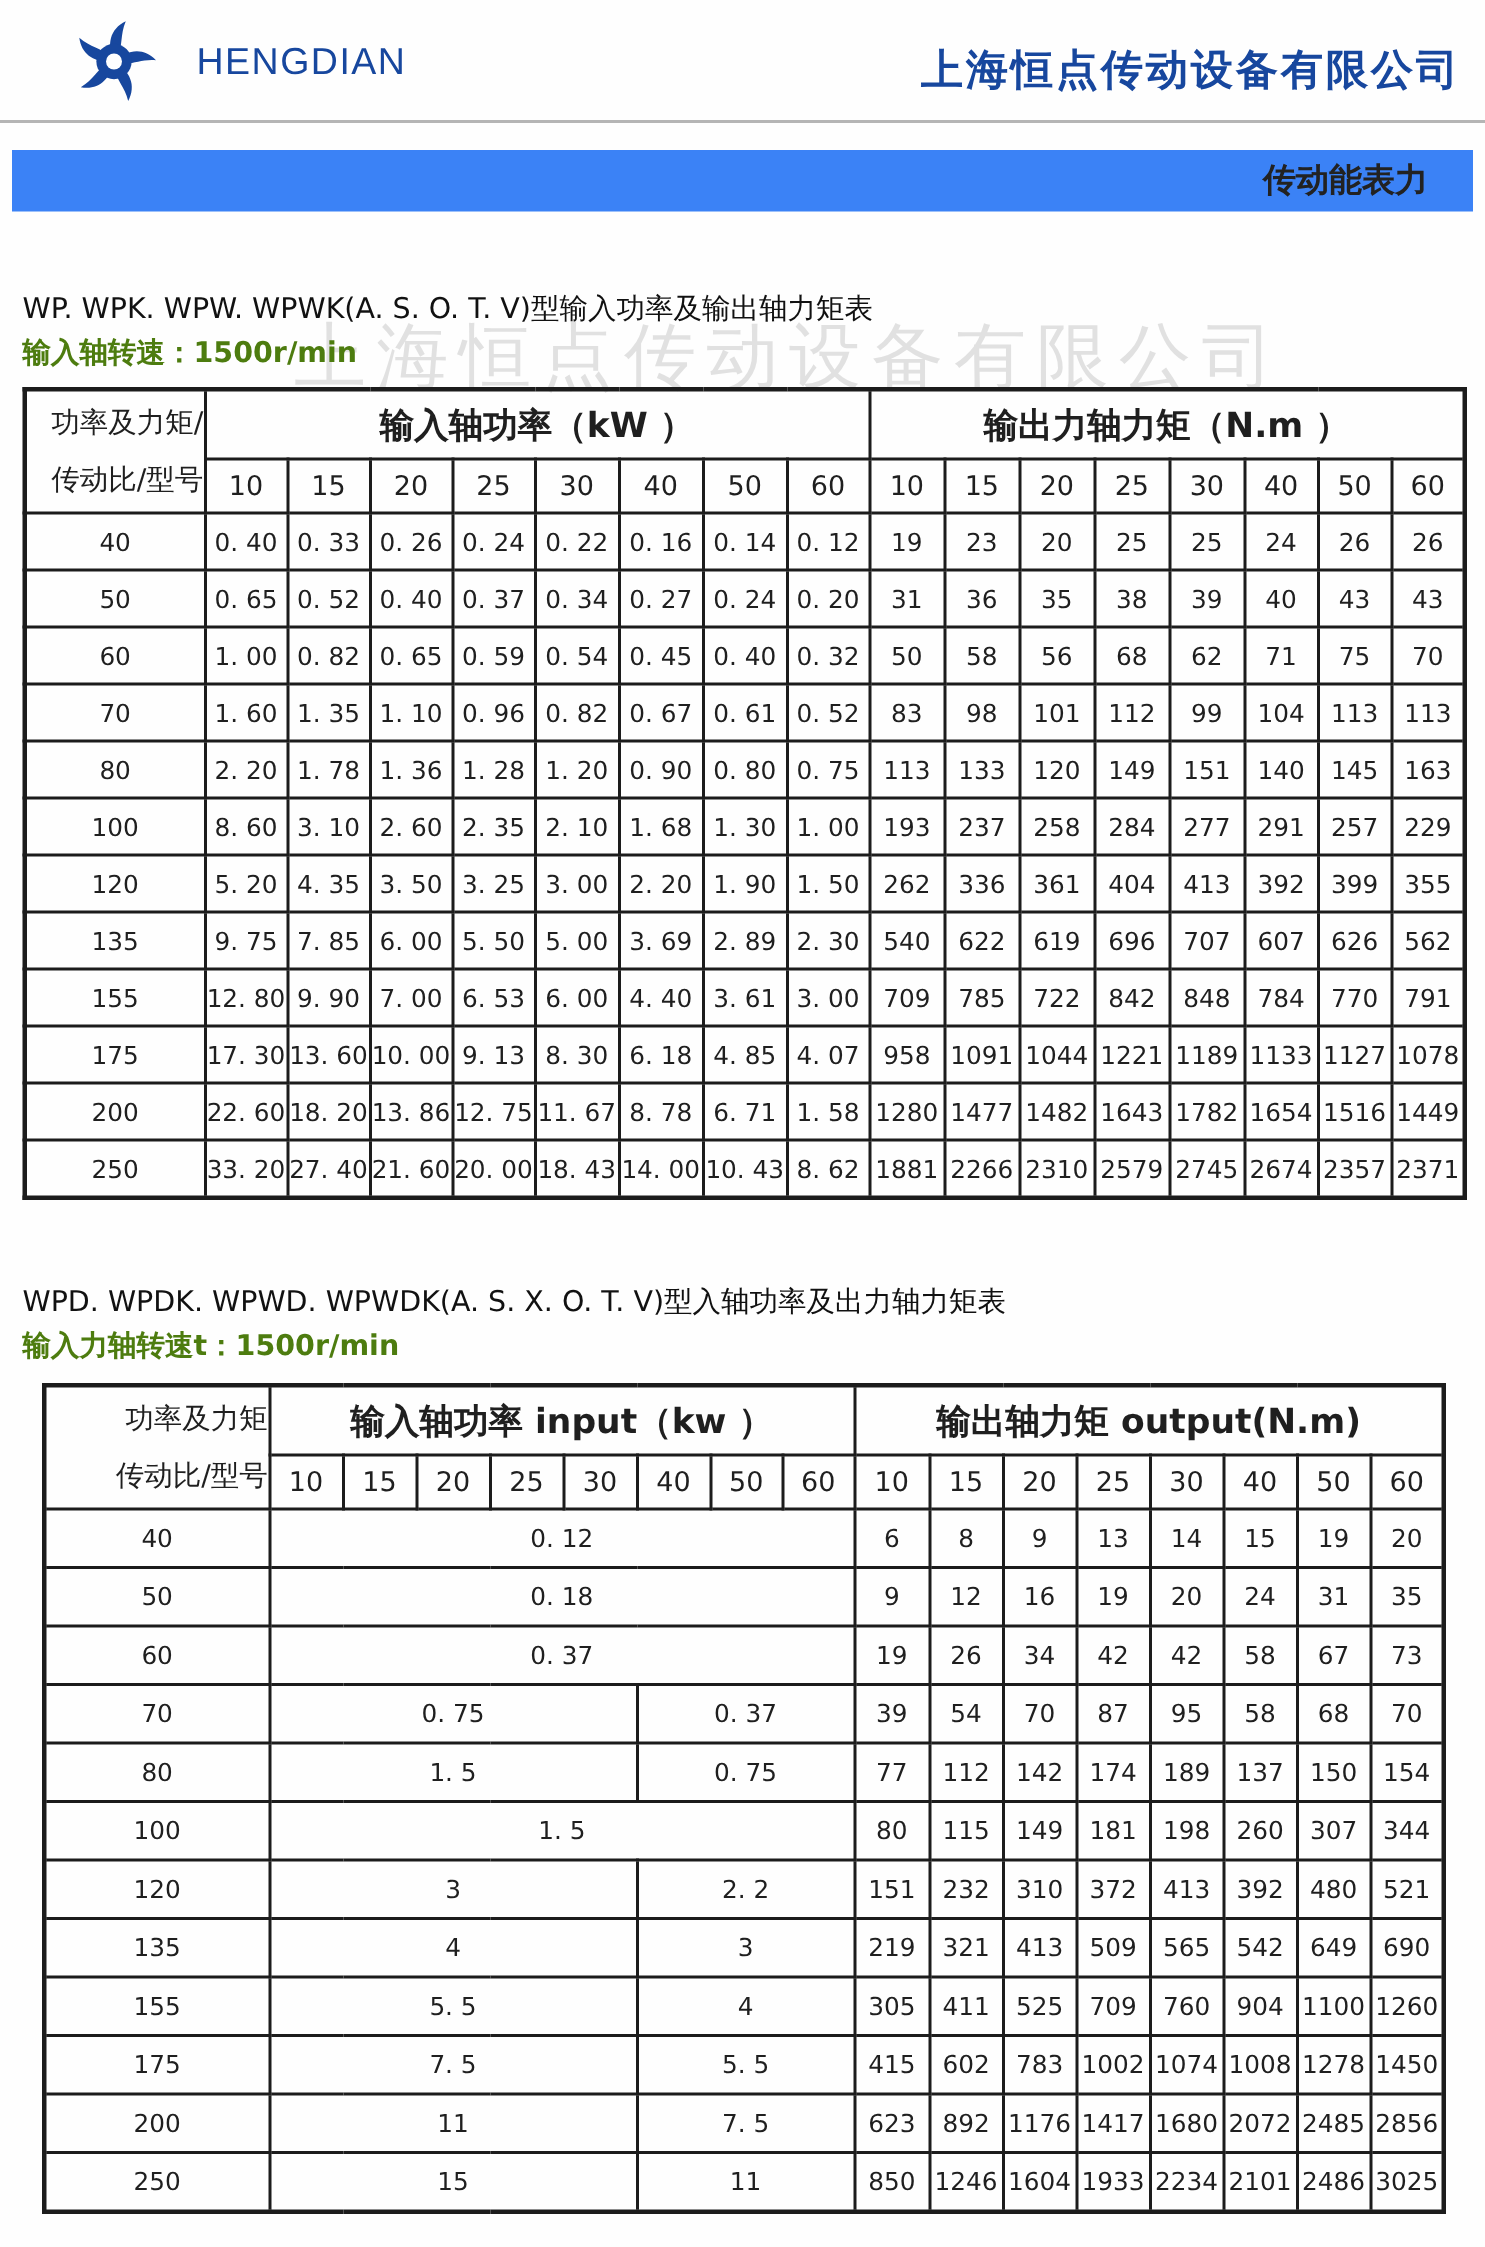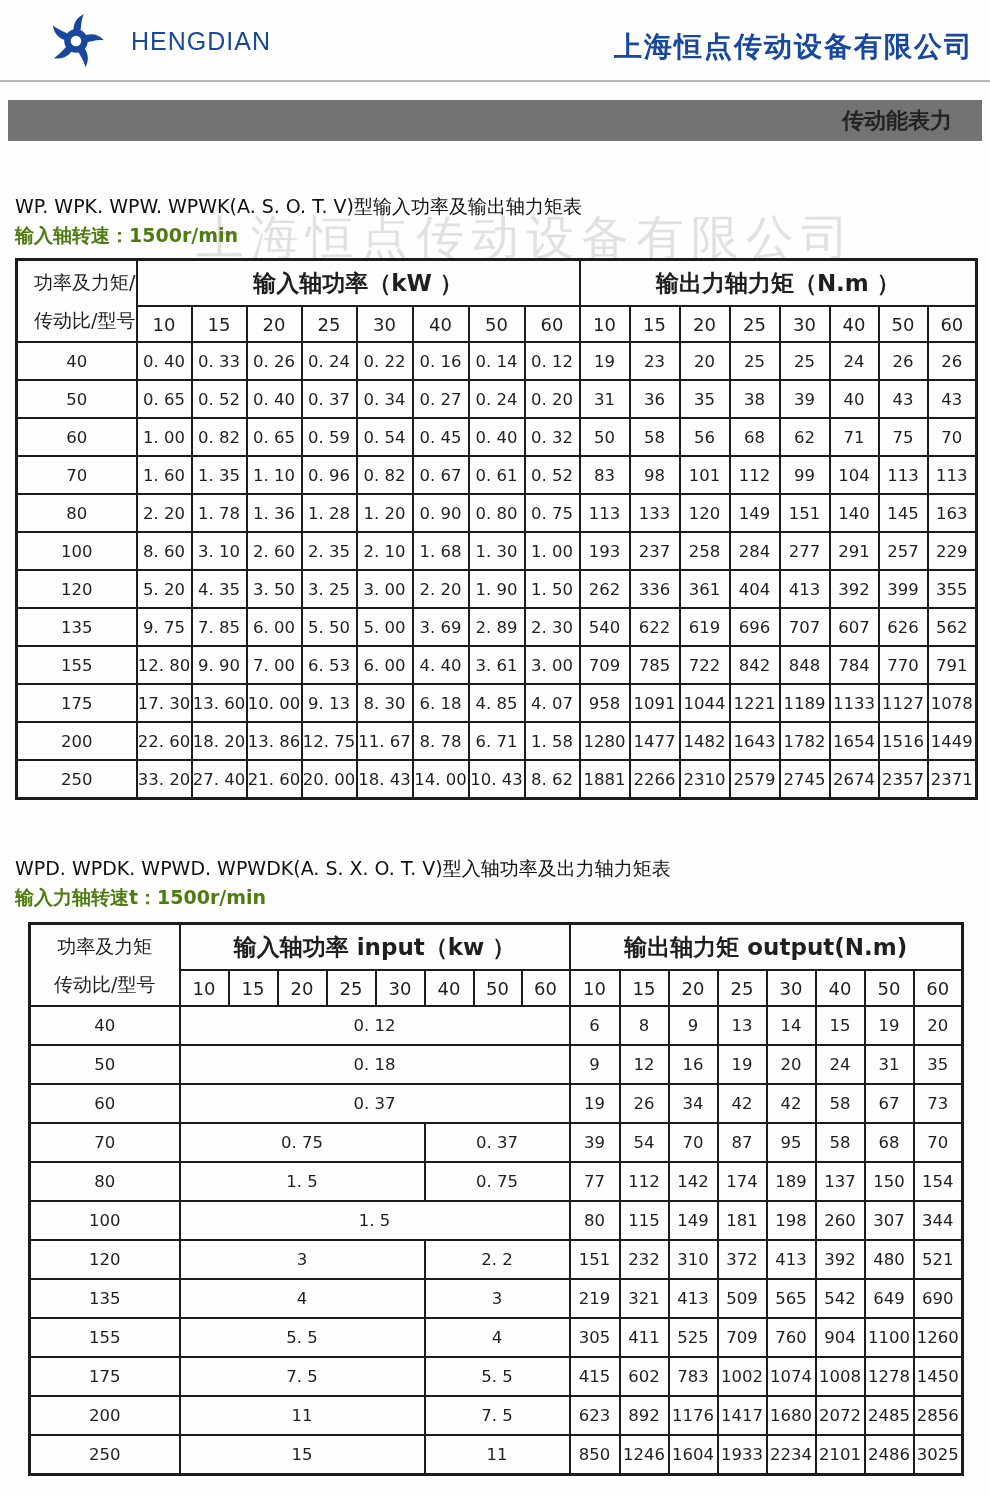--- a/index.html
+++ b/index.html
@@ -21,21 +21,21 @@
   }
   .company-name {
     position:absolute; right:16px; top:28px;
     font-size:28px; font-weight:bold; color:#17479e;
     font-family:"Liberation Serif", serif; letter-spacing:2px;
   }
 
   
   .banner {
     position:absolute; top:100px; left:8px; width:974px; height:41px;
-    background:#737373; box-sizing:border-box;
+    background:#3b82f6; box-sizing:border-box;
     text-align:right; padding-right:30px; line-height:41px;
     font-size:22px; font-weight:600; color:#222222;
   }
 
   
   .watermark {
     position:absolute; top:206px; left:196px; z-index:0;
     font-size:48px; letter-spacing:7px; white-space:nowrap;
     color:rgba(150,150,150,0.28); font-weight:400;
   }
@@ -53,21 +53,21 @@
   .t2 { width:934px; margin-top:12px; margin-left:13px; }
   th, td {
     border:2px solid #1c1c1c; text-align:center; vertical-align:middle;
     padding:0; color:#1f1f1f; overflow:hidden; white-space:nowrap;
   }
   .t1, .t2 { border:3px solid #1c1c1c; }
   th.group { height:44px; font-size:23px; font-weight:700; }
   tr.speed-row th { height:34px; font-size:18px; font-weight:400; }
   tbody td { height:36px; font-size:16.5px; font-weight:400; }
   .t2 tbody td { height:37px; }
-  th.corner { font-weight:500; }
+  th.corner { font-weight:500;text-align:right; }
   .t1 th.corner { text-align:right; padding-left:5px; }
   .corner-line { font-size:19px; line-height:38px; }
 </style>
 </head>
 <body>
 
 <div class="page">
 
   <div class="hdr">
     <div class="logo-wrap">

